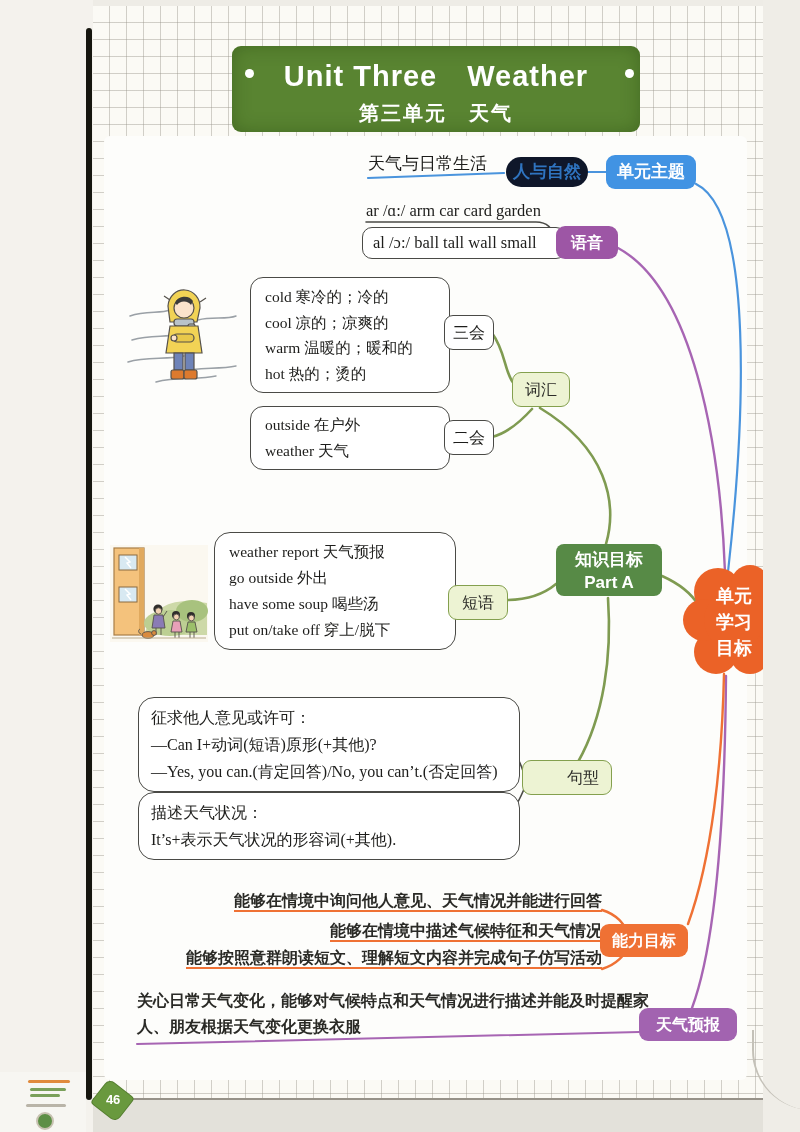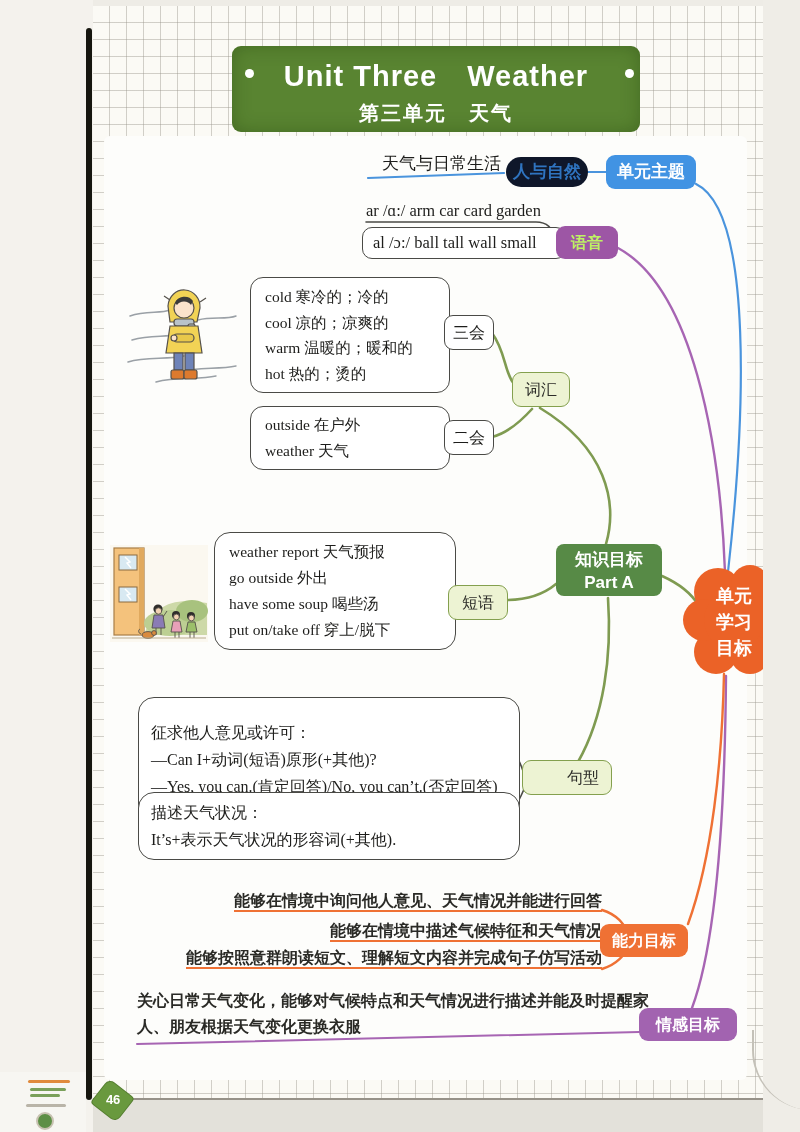--- a/index.html
+++ b/index.html
@@ -32,21 +32,21 @@
         font-family:"Liberation Serif","DejaVu Serif",serif;font-size:15.5px;color:#1d1d1b;z-index:5;}
   .sbox div{white-space:nowrap;}
   .serif{font-family:"Liberation Serif","DejaVu Serif",serif;color:#1d1d1b;z-index:5;white-space:nowrap;}
   
   .node{border-radius:9px;text-align:center;font-size:16px;z-index:6;white-space:nowrap;}
   .n-plain{background:#fff;border:1.6px solid #4a4a46;color:#1d1d1b;}
   .n-pale{background:#edf3d3;border:1.6px solid #84a04e;color:#2c2c28;}
   .n-green{background:#578a46;color:#fff;font-weight:bold;}
   .n-blue-l{background:#0f172a;color:#2f74c0;font-weight:bold;border-radius:15px;}
   .n-blue{background:#4193e3;color:#fff;font-weight:bold;}
-  .n-purple{background:#9d56a5;color:#bef264;font-weight:bold;}
+  .n-purple{background:#9d56a5;color:#ffffff;font-weight:bold;}
   .n-orange{background:#ef7134;color:#fff;font-weight:bold;}
   .n-violet{background:#a263b0;color:#fff;font-weight:bold;}
   
   .ab-line{position:absolute;width:452px;text-align:right;font-size:16px;font-weight:bold;color:#2a2a26;z-index:5;white-space:nowrap;}
   .ab-line span{border-bottom:2.2px solid #ef7134;padding-bottom:1px;}
   .emo{left:137px;top:988px;width:534px;font-size:16px;font-weight:bold;color:#2a2a26;line-height:26px;z-index:5;}
   svg.wires{left:0;top:0;z-index:3;pointer-events:none;}
   .illus{z-index:5;}
   .cloudwrap{left:678px;top:564px;width:100px;height:118px;z-index:7;}
   .leaf{left:97px;top:1086px;width:31px;height:29px;background:#69993e;border-radius:6px 3px 6px 3px;
@@ -98,21 +98,21 @@
     </g>
   </svg>
 
   <div class="abs banner">
     <div class="t1">Unit Three　Weather</div>
     <div class="t2">第三单元　天气</div>
   </div>
   <div class="abs dot" style="left:245px;top:69px;"></div>
   <div class="abs dot" style="left:625px;top:69px;"></div>
 
-  <div class="abs serif" style="left:382px;top:152px;font-size:17px;">天气与日常生活</div>
+  <div class="abs serif" style="left:368px;top:152px;font-size:17px;">天气与日常生活</div>
   <div class="abs node n-blue-l" style="left:506px;top:157px;width:82px;height:30px;line-height:30px;font-size:17px;">人与自然</div>
   <div class="abs node n-blue" style="left:606px;top:155px;width:90px;height:34px;line-height:34px;font-size:17px;">单元主题</div>
 
   <div class="abs serif" style="left:366px;top:201px;font-size:16.5px;">ar /ɑ:/ arm car card garden</div>
   <div class="abs sbox" style="left:362px;top:227px;width:182px;height:30px;line-height:30px;padding:0 10px;border-radius:10px;font-size:16.5px;">al /ɔ:/ ball tall wall small</div>
   <div class="abs node n-purple" style="left:556px;top:226px;width:62px;height:33px;line-height:33px;">语音</div>
 
   <svg class="abs illus" style="left:126px;top:274px;" width="112" height="114" viewBox="0 0 112 114">
     <g stroke="#9aa0a6" stroke-width="1.5" fill="none" stroke-linecap="round">
       <path d="M4,42 C20,36 34,40 44,36"></path>
@@ -191,38 +191,38 @@
     <div>have some soup 喝些汤</div>
     <div>put on/take off 穿上/脱下</div>
   </div>
   <div class="abs node n-pale" style="left:448px;top:585px;width:58px;height:33px;line-height:33px;">短语</div>
 
   <div class="abs node n-green" style="left:556px;top:544px;width:106px;height:52px;border-radius:8px;font-size:17px;line-height:23px;padding-top:4px;box-sizing:border-box;">
     <div>知识目标</div>
     <div>Part A</div>
   </div>
 
-  <div class="abs sbox" style="left:138px;top:697px;width:356px;padding:21px 12px;line-height:27px;border-radius:16px;font-size:16px;">
+  <div class="abs sbox" style="left:138px;top:697px;width:356px;padding:6px 12px;line-height:27px;border-radius:16px;font-size:16px;">
     <div>征求他人意见或许可：</div>
     <div>—Can I+动词(短语)原形(+其他)?</div>
     <div>—Yes, you can.(肯定回答)/No, you can’t.(否定回答)</div>
   </div>
   <div class="abs sbox" style="left:138px;top:792px;width:356px;padding:6px 12px;line-height:27px;border-radius:16px;font-size:16px;">
     <div>描述天气状况：</div>
     <div>It’s+表示天气状况的形容词(+其他).</div>
   </div>
   <div class="abs node n-pale" style="left:522px;top:760px;width:56px;height:33px;line-height:33px;padding-left:32px;">句型</div>
 
   <div class="ab-line" style="left:150px;top:891px;"><span>能够在情境中询问他人意见、天气情况并能进行回答</span></div>
   <div class="ab-line" style="left:150px;top:921px;"><span>能够在情境中描述气候特征和天气情况</span></div>
   <div class="ab-line" style="left:150px;top:948px;"><span>能够按照意群朗读短文、理解短文内容并完成句子仿写活动</span></div>
   <div class="abs node n-orange" style="left:600px;top:924px;width:88px;height:33px;line-height:33px;">能力目标</div>
 
   <div class="abs emo">关心日常天气变化，能够对气候特点和天气情况进行描述并能及时提醒家人、朋友根据天气变化更换衣服</div>
-  <div class="abs node n-violet" style="left:639px;top:1008px;width:98px;height:33px;line-height:33px;">情感目标</div>
+  <div class="abs node n-violet" style="left:639px;top:1008px;width:98px;height:33px;line-height:33px;">天气预报</div>
 
   <svg class="abs cloudwrap" width="100" height="118" viewBox="0 0 100 118">
     <g fill="#eb6227">
       <circle cx="40" cy="28" r="24"></circle>
         <circle cx="72" cy="20" r="19"></circle>
       <circle cx="84" cy="54" r="22"></circle>
         <circle cx="72" cy="90" r="20"></circle>
       <circle cx="38" cy="88" r="22"></circle>
         <circle cx="26" cy="56" r="21"></circle>
       <circle cx="56" cy="56" r="30"></circle>

